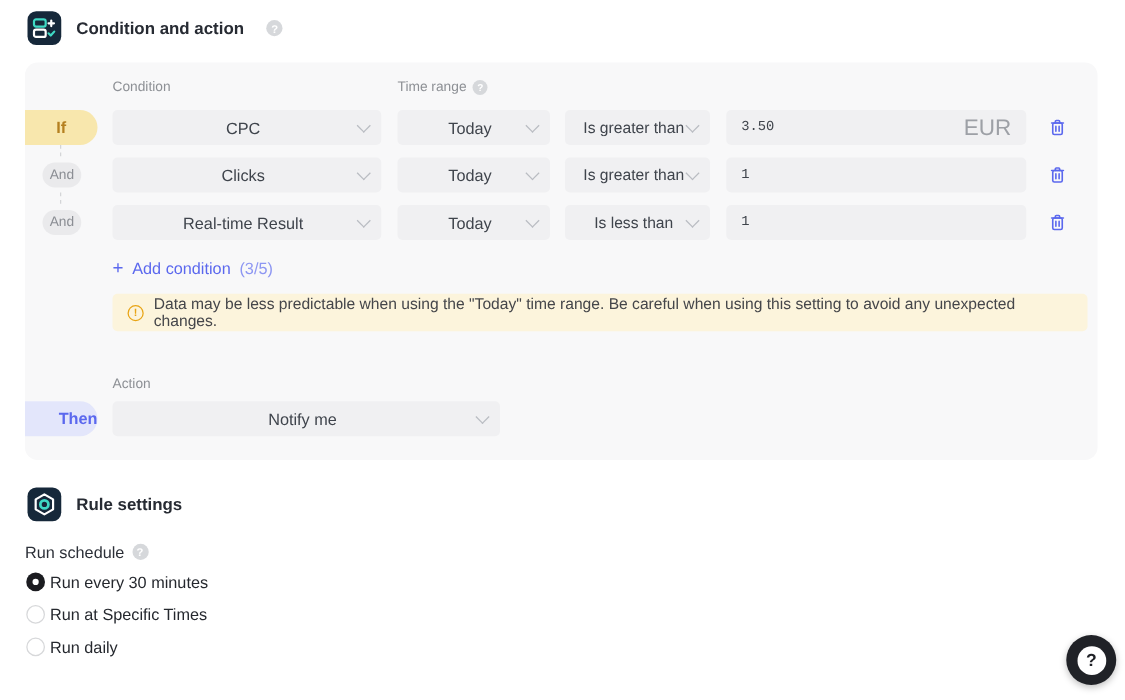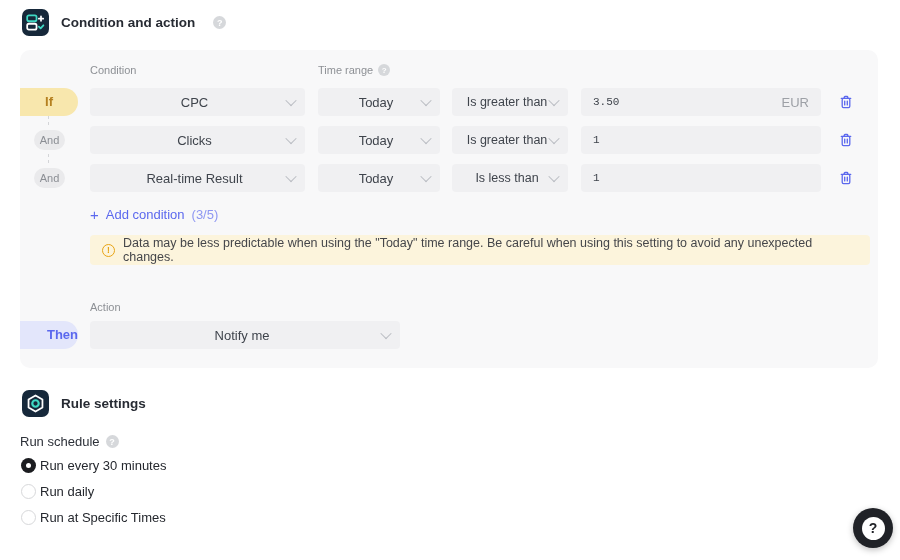--- a/index.html
+++ b/index.html
@@ -49,21 +49,21 @@
   .chevron { width:8px; height:8px; border-right:1.5px solid #b9bcc2;
              border-bottom:1.5px solid #b9bcc2; transform:rotate(45deg) translate(-1px,-1px);
              flex:0 0 auto; }
   .col-metric { width:215px; margin-right:13px; }
   .col-time { width:122px; margin-right:12px; }
   .col-op { width:116px; margin-right:13px; font-size:12.5px; }
   .col-value { width:240px; margin-right:16px; height:28px; background:#f0f0f2;
                border-radius:4px; display:flex; align-items:center; padding:0 12px; }
   .col-value input { flex:1; min-width:0; border:none; background:transparent; outline:none;
                font-size:11px; color:#3f444c; font-family:Liberation Mono, monospace; }
-  .suffix { font-size:13px; color:#9da0a6; }
+  .suffix { font-size:18px; color:#9da0a6; }
   .trash-btn { width:18px; height:18px; cursor:pointer; display:flex; align-items:center;
                justify-content:center; }
 
   .add-condition { display:flex; align-items:center; gap:7px; margin:15px 0 0 70px;
                    color:#5b68ee; font-size:13px; cursor:pointer; width:max-content; }
   .plus-glyph { font-size:15px; line-height:1; }
   .add-count { color:#8d96f2; }
 
   .warn-banner { margin:13px 8px 0 70px; height:30px; background:#fcf4dc; border-radius:4px;
                  display:flex; align-items:center; padding:0 12px; gap:8px; }
@@ -258,26 +258,26 @@
   </div>
 
   <div class="options">
   <div class="radio-row">
     <span class="radio checked"></span>
     <span class="radio-label">Run every 30 minutes</span>
   </div>
 
   <div class="radio-row">
     <span class="radio"></span>
-    <span class="radio-label">Run daily</span>
+    <span class="radio-label">Run at Specific Times</span>
   </div>
 
   <div class="radio-row">
     <span class="radio"></span>
-    <span class="radio-label">Run at Specific Times</span>
+    <span class="radio-label">Run daily</span>
   </div>
 </div>
 
 
   <div class="fab">
     <span class="fab-inner">?</span>
   </div>
 
 </div>
 

